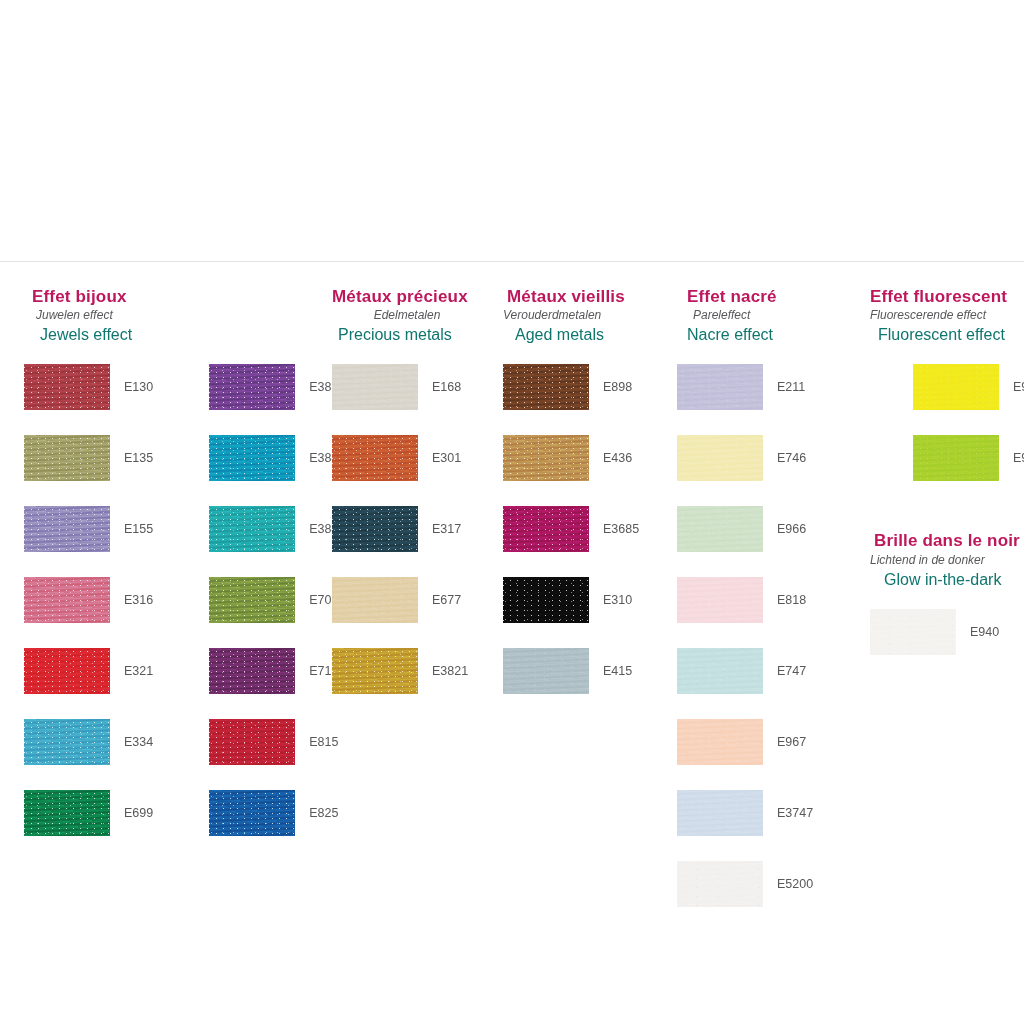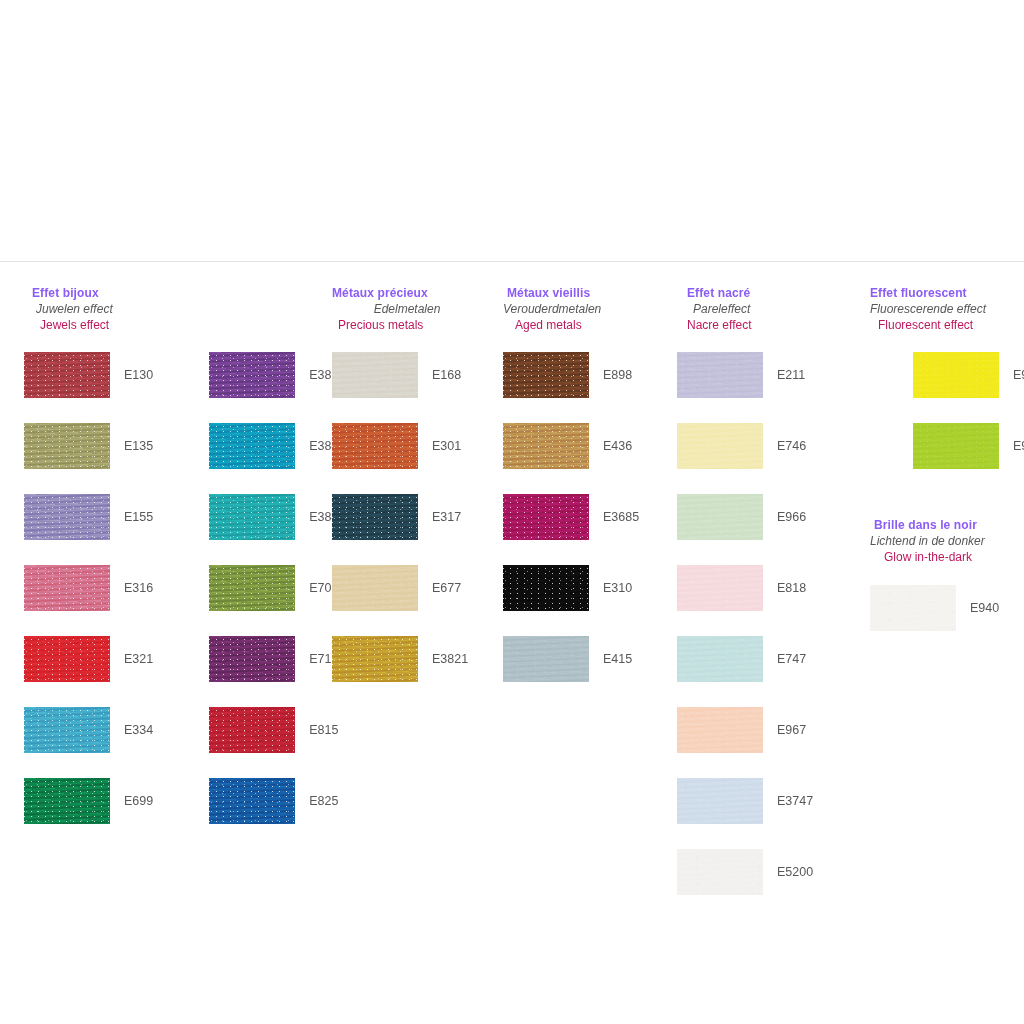--- a/index.html
+++ b/index.html
@@ -23,23 +23,23 @@
   
   .col{position:absolute;}
 
   .group-head{
     text-align:center;
     line-height:1.32;
     color:#231f20;
     margin-bottom:8px;
     white-space:nowrap;
   }
-  .gh-fr{font-size:12px;font-weight:bold;color:#8b5cf6;letter-spacing:.01em;}
+  .gh-fr{font-size:17px;font-weight:bold;color:#be185d;letter-spacing:.01em;}
   .gh-nl{font-size:12px;font-style:italic;color:#58585b;}
-  .gh-en{font-size:12px;color:#be185d;}
+  .gh-en{font-size:16px;color:#0f766e;}
 
   
   .rows{display:flex;flex-direction:column;gap:7px;}
   .row{display:flex;align-items:center;height:64px;}
   .sw{
     width:86px;height:46px;flex:none;
     position:relative;overflow:hidden;
     background-color:#ccc;
   }
   

